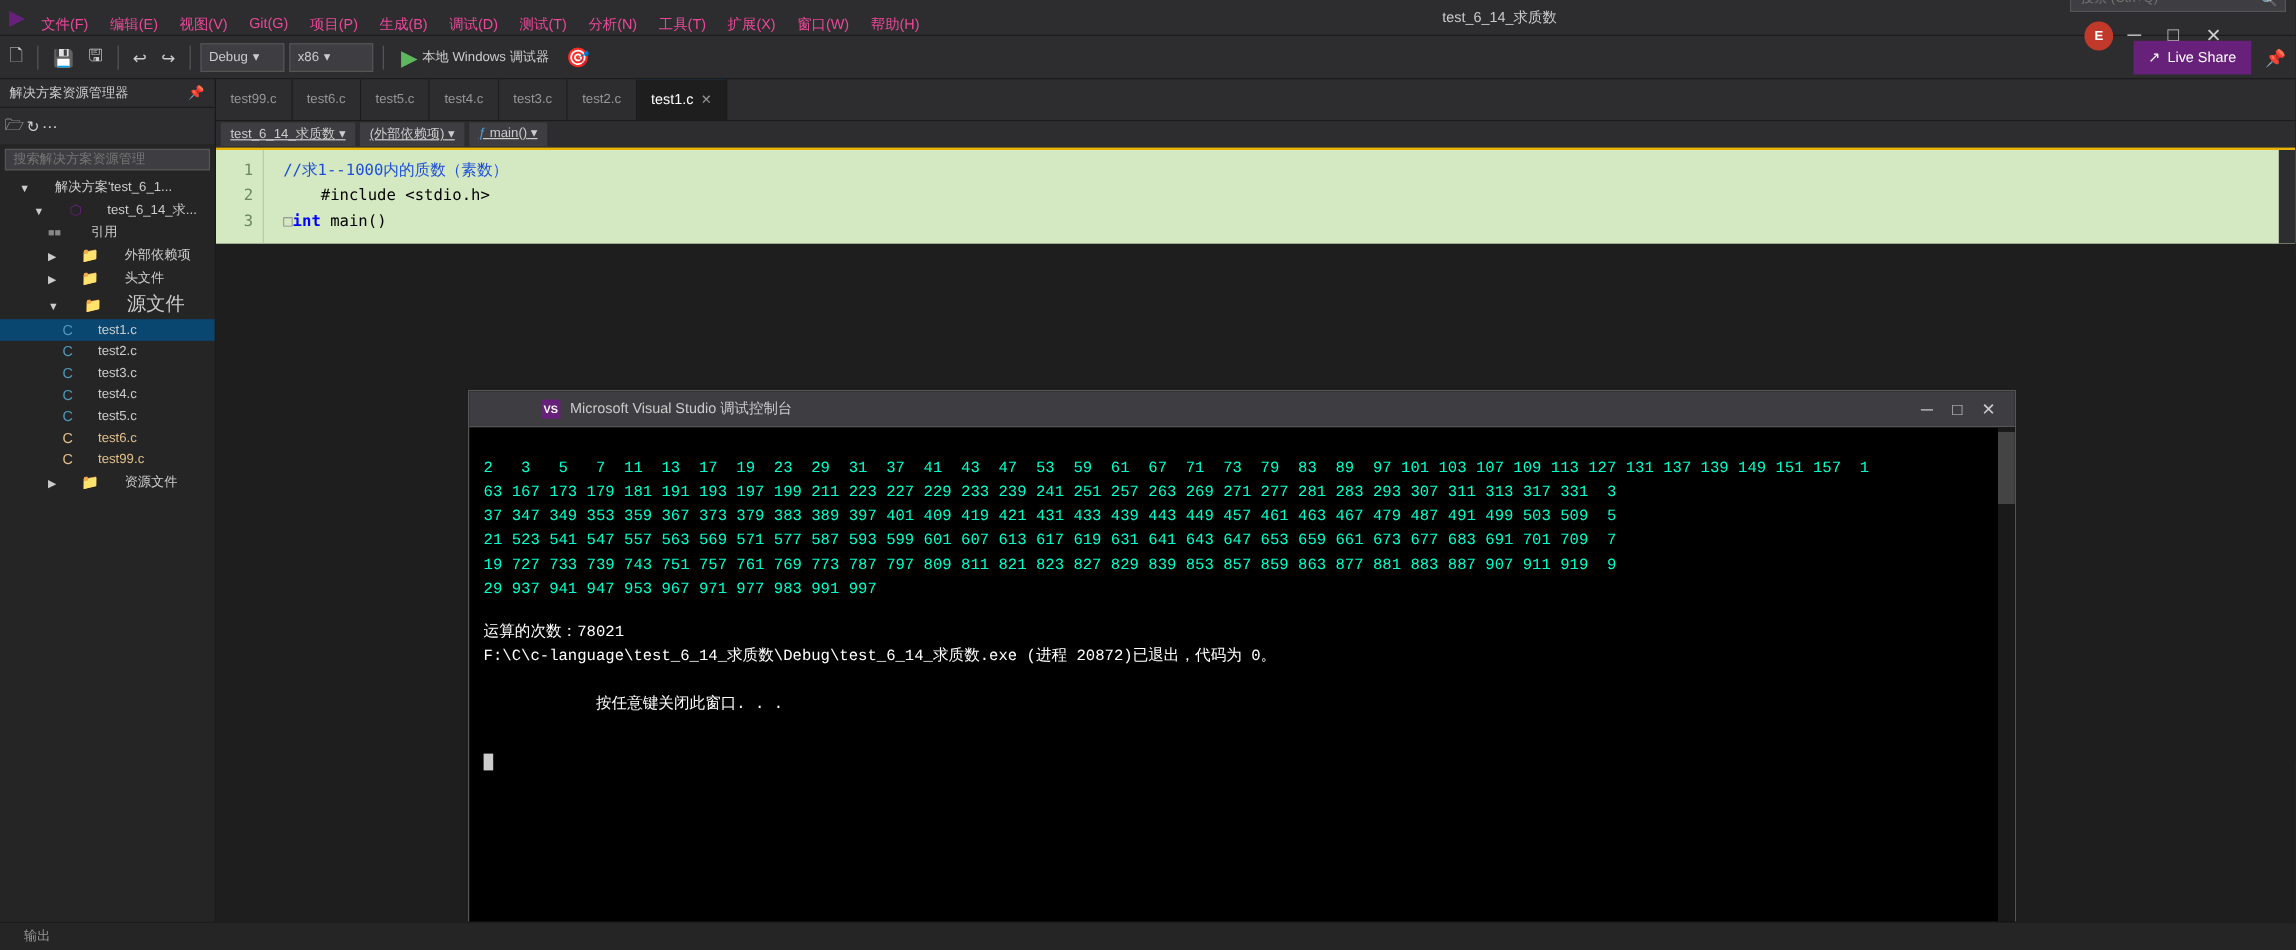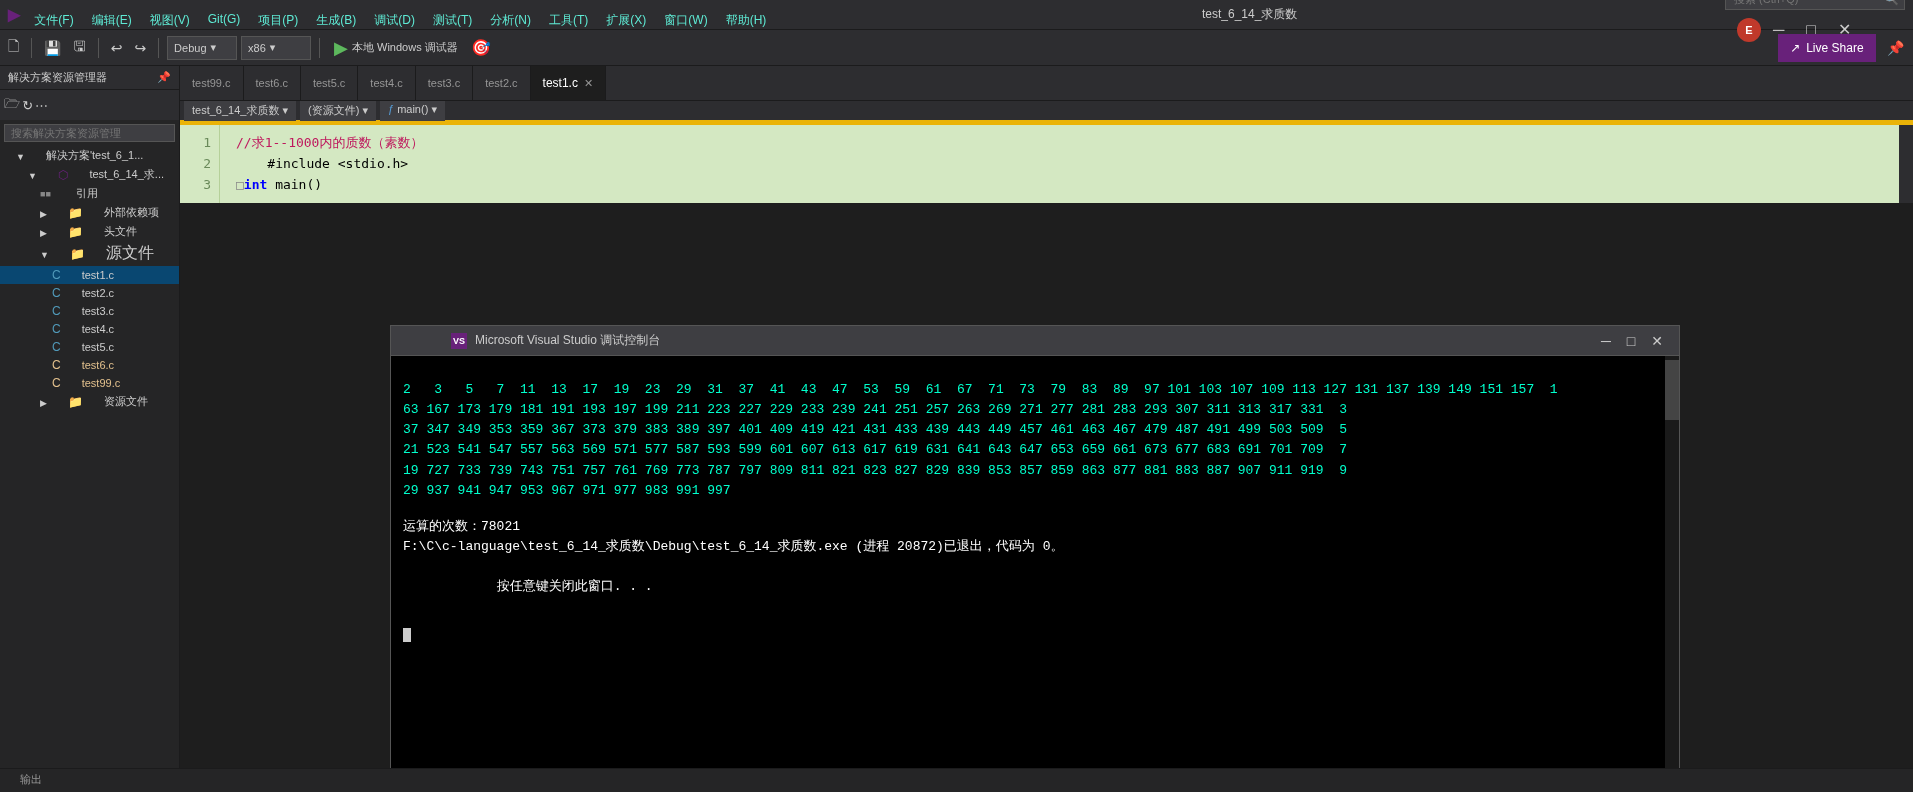--- a/index.html
+++ b/index.html
@@ -32,21 +32,21 @@
       color: #68217a;
       font-size: 16px;
       font-weight: bold;
     }
     #menu-bar {
       display: flex;
       gap: 2px;
     }
     .menu-item {
       padding: 2px 8px;
-      color: #5eead4;
+      color: #ec4899;
       cursor: pointer;
       font-size: 12px;
       margin-top: 12px;
     }
     #title-center {
       color: #ccc;
       font-size: 12px;
     }
     #title-bar-right {
       display: flex;
@@ -236,24 +236,25 @@
       font-size: 11px;
       color: #969696;
       cursor: pointer;
     }
 
     
     #nav-bar {
       display: flex;
       align-items: center;
       background: #2d2d30;
-      border-bottom: 5px solid #eab308;
+      border-bottom: 2px solid #eab308;
       height: 24px;
       padding: 0 4px;
       gap: 4px;
+      text-decoration: underline;
     }
     .nav-dropdown {
       background: #3e3e42;
       border: none;
       color: #ccc;
       padding: 2px 8px;
       font-size: 11px;
       cursor: pointer;
       height: 20px;
     }
@@ -281,21 +282,21 @@
       flex: 1;
       padding: 8px 16px;
       font-family: Consolas, monospace;
       font-size: 13px;
       line-height: 1.6;
       color: #000;
       background: #d4e8c2;
       overflow: hidden;
     }
     .code-keyword { color: #0000ff; font-weight: bold; }
-    .code-comment { color: #be185d; }
+    .code-comment { color: #1d4ed8; }
     .code-include { color: #000; }
 
     
     #debug-console {
       position: absolute;
       top: 200px;
       left: 210px;
       width: 1290px;
       height: 465px;
       background: #000;
@@ -581,21 +582,21 @@
         <span class="tab-close">✕</span>
       </div>
     </div>
 
     <div id="nav-bar">
       <div class="nav-dropdown">
         <span>test_6_14_求质数</span>
         <span>▾</span>
       </div>
       <div class="nav-dropdown">
-        <span>(资源文件)</span>
+        <span>(外部依赖项)</span>
         <span>▾</span>
       </div>
       <div class="nav-dropdown">
         <span style="color:#569cd6;font-size:11px;">ƒ </span>
         <span>main()</span>
         <span>▾</span>
       </div>
     </div>
 
     <div style="flex:1;position:relative;overflow:hidden;">

